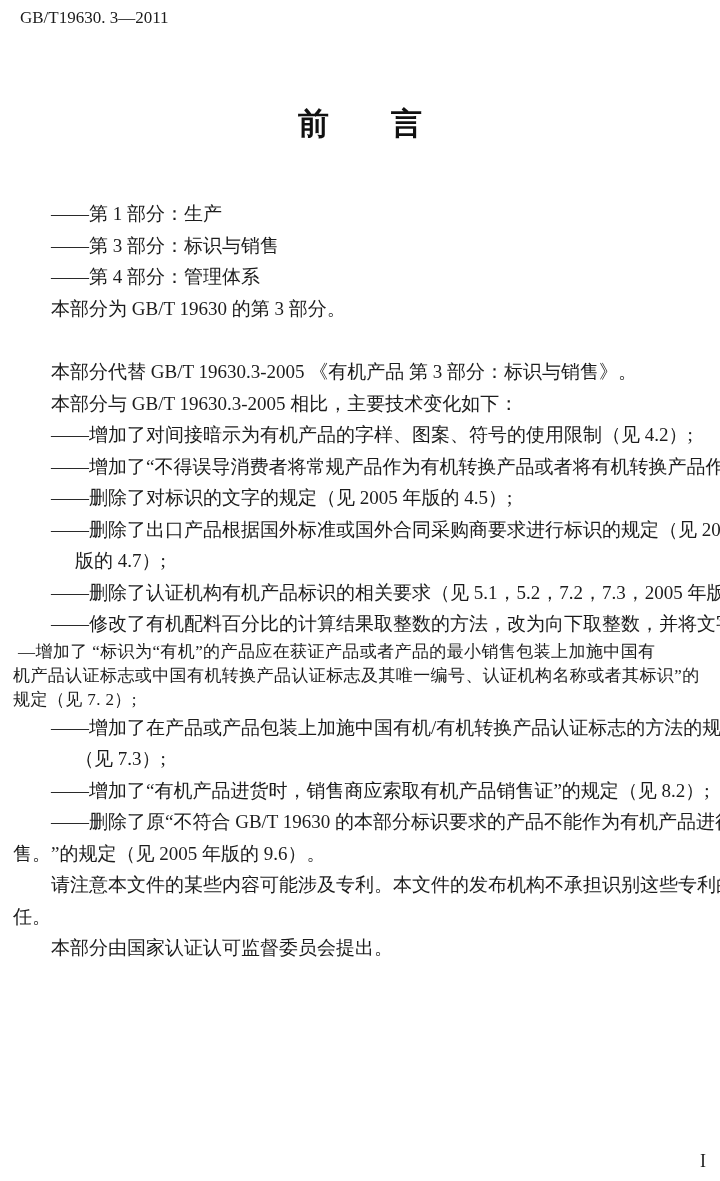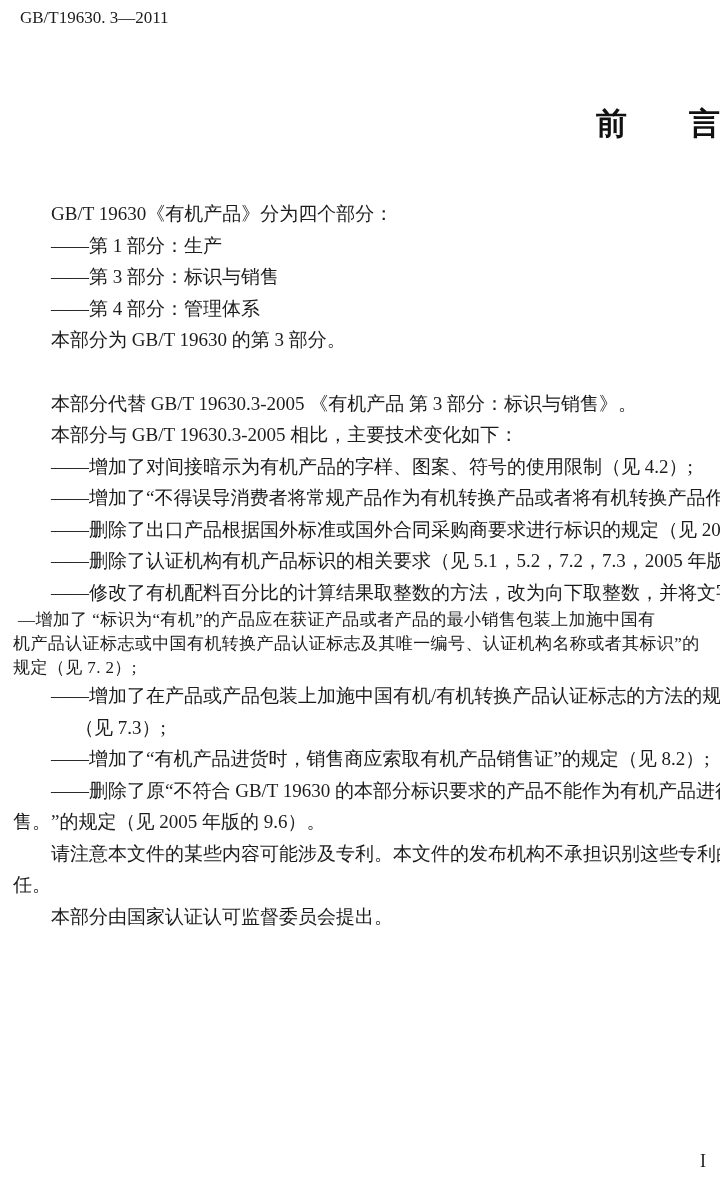--- a/index.html
+++ b/index.html
@@ -24,21 +24,21 @@
     font-size: 17px;
     line-height: 20px;
     color: #1c1c1c;
   }
   .doc-title {
     position: absolute;
     top: 103px;
     left: 0;
     width: 100%;
     margin: 0;
-    text-align: right;
+    text-align: center;
     font-family: "DejaVu Sans", "Liberation Sans", sans-serif;
     font-weight: bold;
     font-size: 31px;
     line-height: 40px;
     color: #111111;
   }
   .doc-body {
     position: absolute;
     top: 198px;
     left: 0;
@@ -69,32 +69,33 @@
 </style>
 </head>
 <body>
 
 <div class="page">
   <div class="doc-header">GB/T19630. 3—2011</div>
 
   <h1 class="doc-title">前　　言</h1>
 
   <div class="doc-body" id="doc-body">
-      <div class="line para">GB/T 19630《有机产品》分为四个部分：</div>
       <div class="line para">——第 1 部分：生产</div>
       <div class="line para">——第 3 部分：标识与销售</div>
       <div class="line para">——第 4 部分：管理体系</div>
       <div class="line para">本部分为 GB/T 19630 的第 3 部分。</div>
       <div class="line blank"></div>
       <div class="line blank"></div>
       <div class="line para">本部分代替 GB/T 19630.3-2005 《有机产品 第 3 部分：标识与销售》。</div>
       <div class="line para">本部分与 GB/T 19630.3-2005 相比，主要技术变化如下：</div>
       <div class="line para">——增加了对间接暗示为有机产品的字样、图案、符号的使用限制（见 4.2）;</div>
       <div class="line para">——增加了“不得误导消费者将常规产品作为有机转换产品或者将有机转换产品作为有</div>
+      <div class="line para">——删除了对标识的文字的规定（见 2005 年版的 4.5）;</div>
       <div class="line para">——删除了出口产品根据国外标准或国外合同采购商要求进行标识的规定（见 2005 年</div>
+      <div class="line cont">版的 4.7）;</div>
       <div class="line para">——删除了认证机构有机产品标识的相关要求（见 5.1，5.2，7.2，7.3，2005 年版的</div>
       <div class="line para">——修改了有机配料百分比的计算结果取整数的方法，改为向下取整数，并将文字描述</div>
       <div class="line tight-first">—增加了 “标识为“有机”的产品应在获证产品或者产品的最小销售包装上加施中国有</div>
       <div class="line tight">机产品认证标志或中国有机转换产品认证标志及其唯一编号、认证机构名称或者其标识”的</div>
       <div class="line tight">规定（见 7. 2）;</div>
       <div class="line para">——增加了在产品或产品包装上加施中国有机/有机转换产品认证标志的方法的规定</div>
       <div class="line cont">（见 7.3）;</div>
       <div class="line para">——增加了“有机产品进货时，销售商应索取有机产品销售证”的规定（见 8.2）;</div>
       <div class="line para">——删除了原“不符合 GB/T 19630 的本部分标识要求的产品不能作为有机产品进行销</div>
       <div class="line flush">售。”的规定（见 2005 年版的 9.6）。</div>

